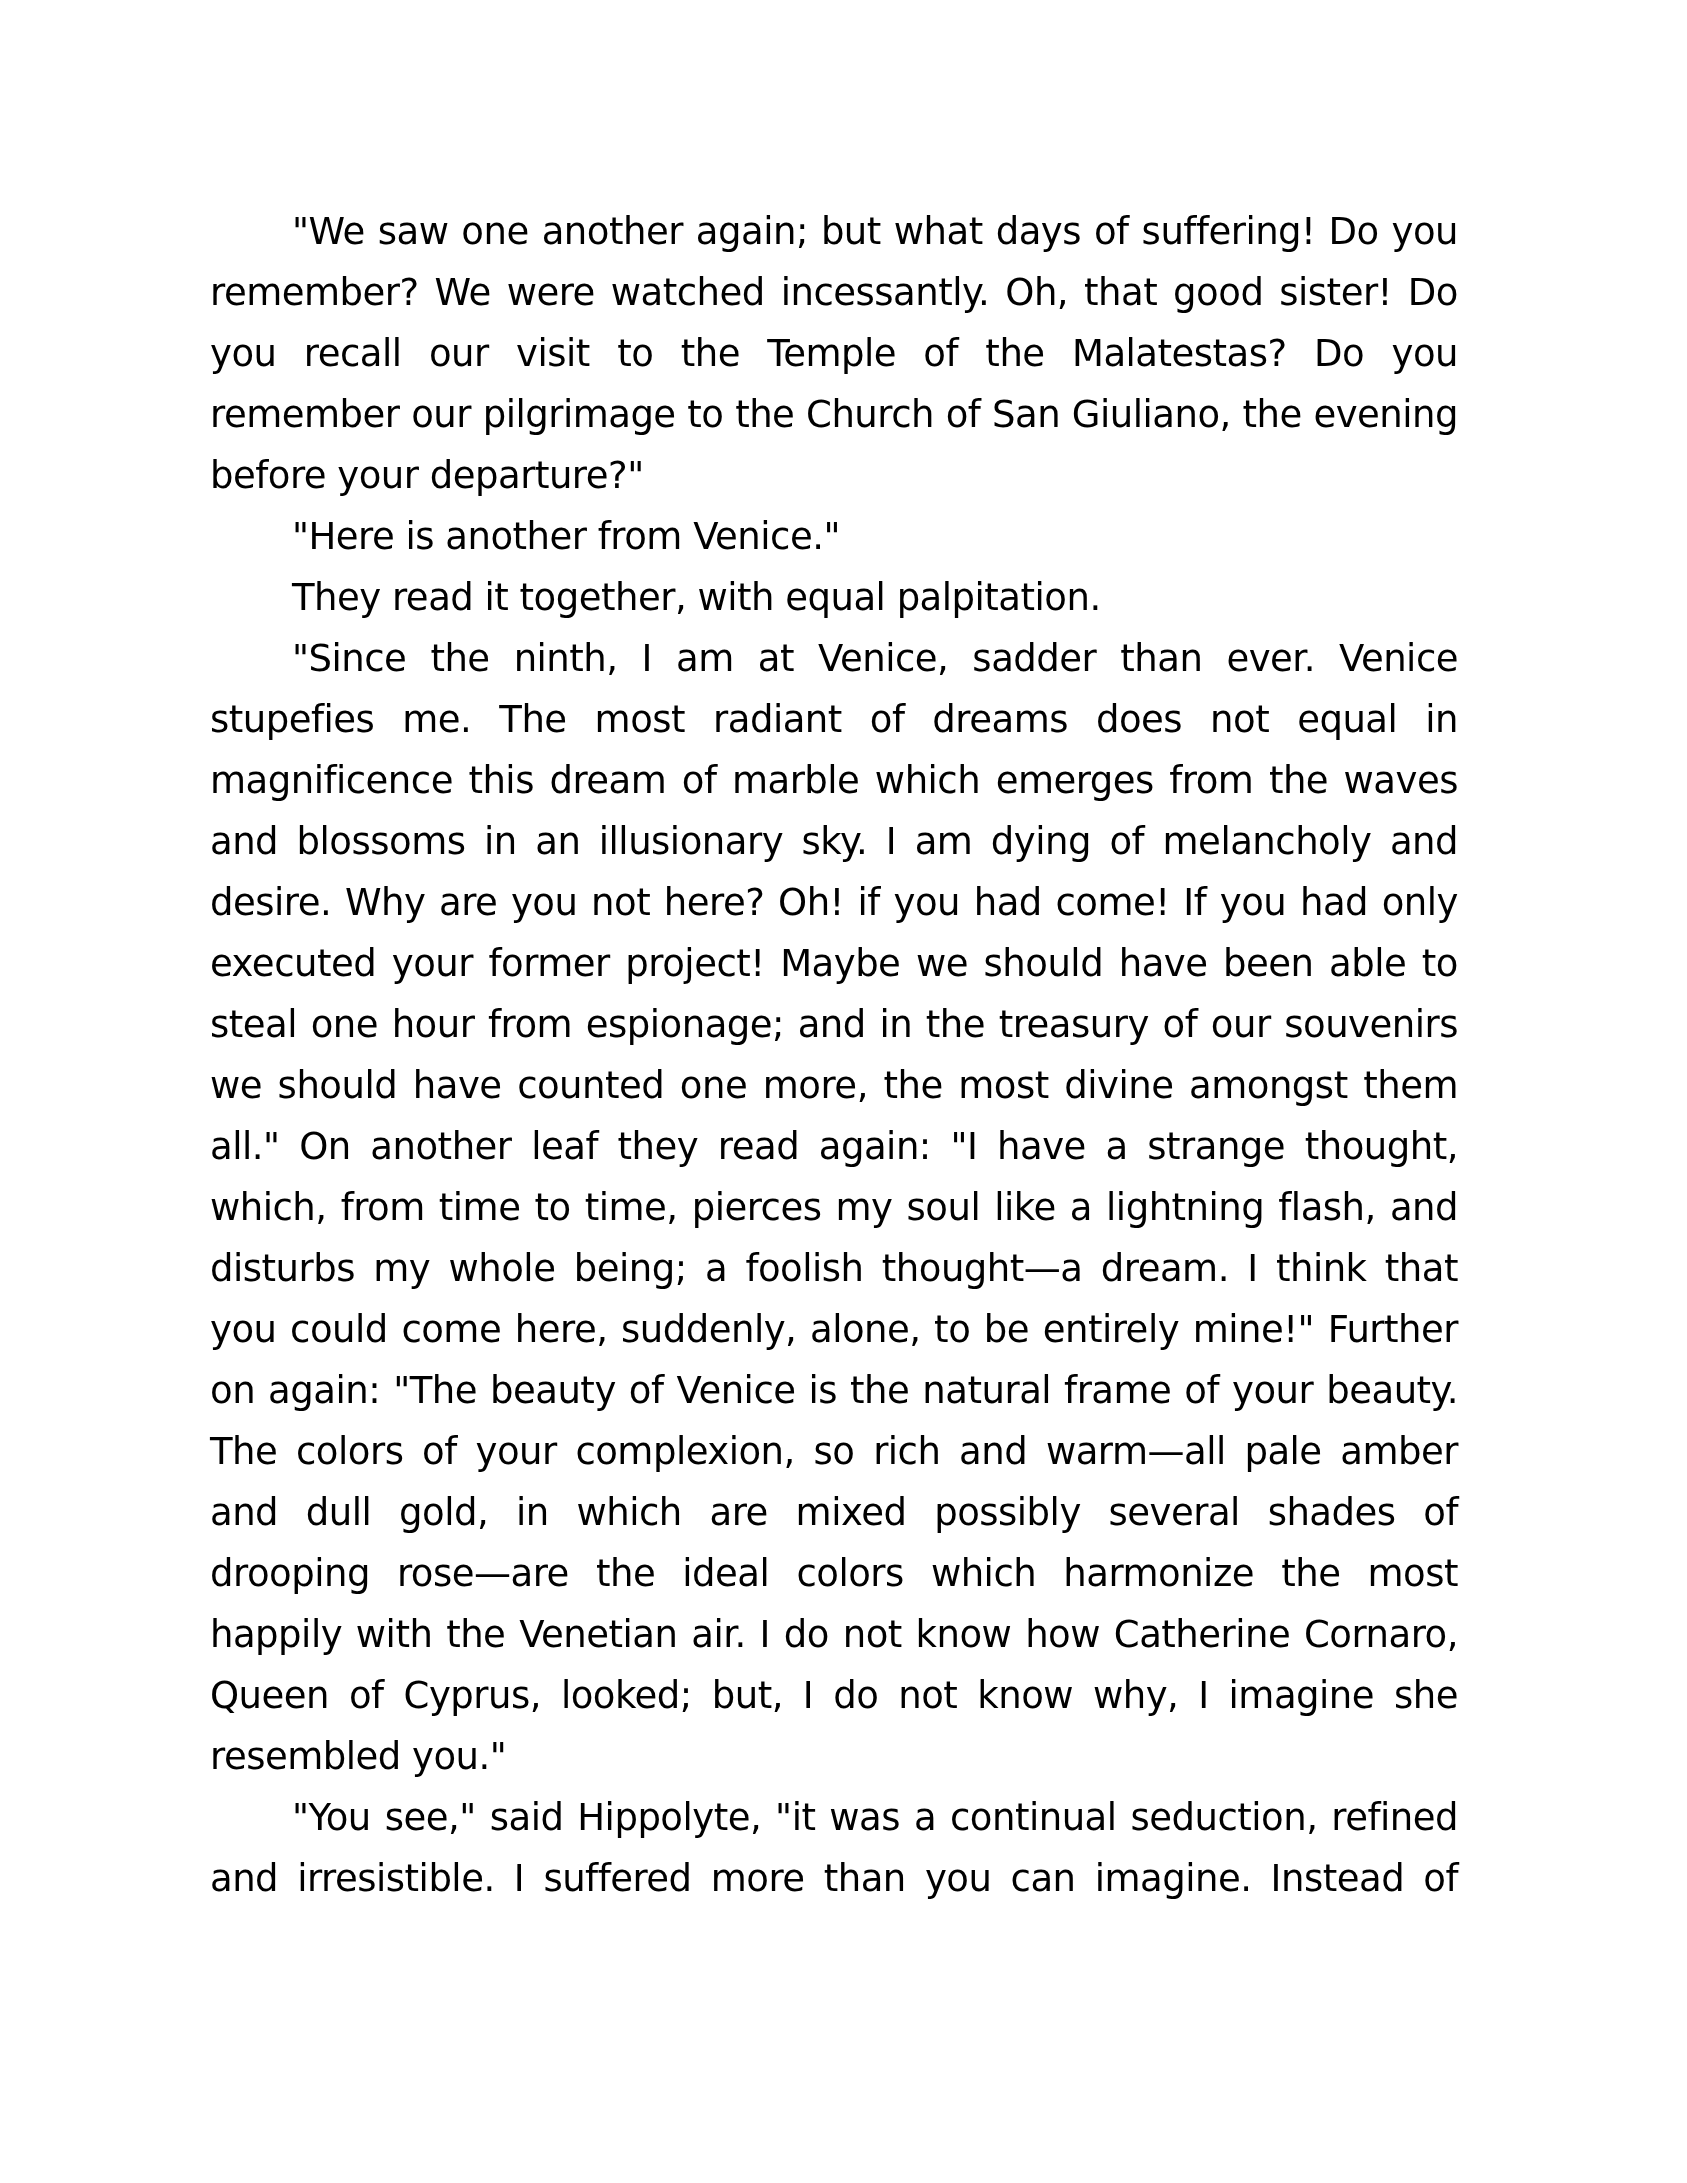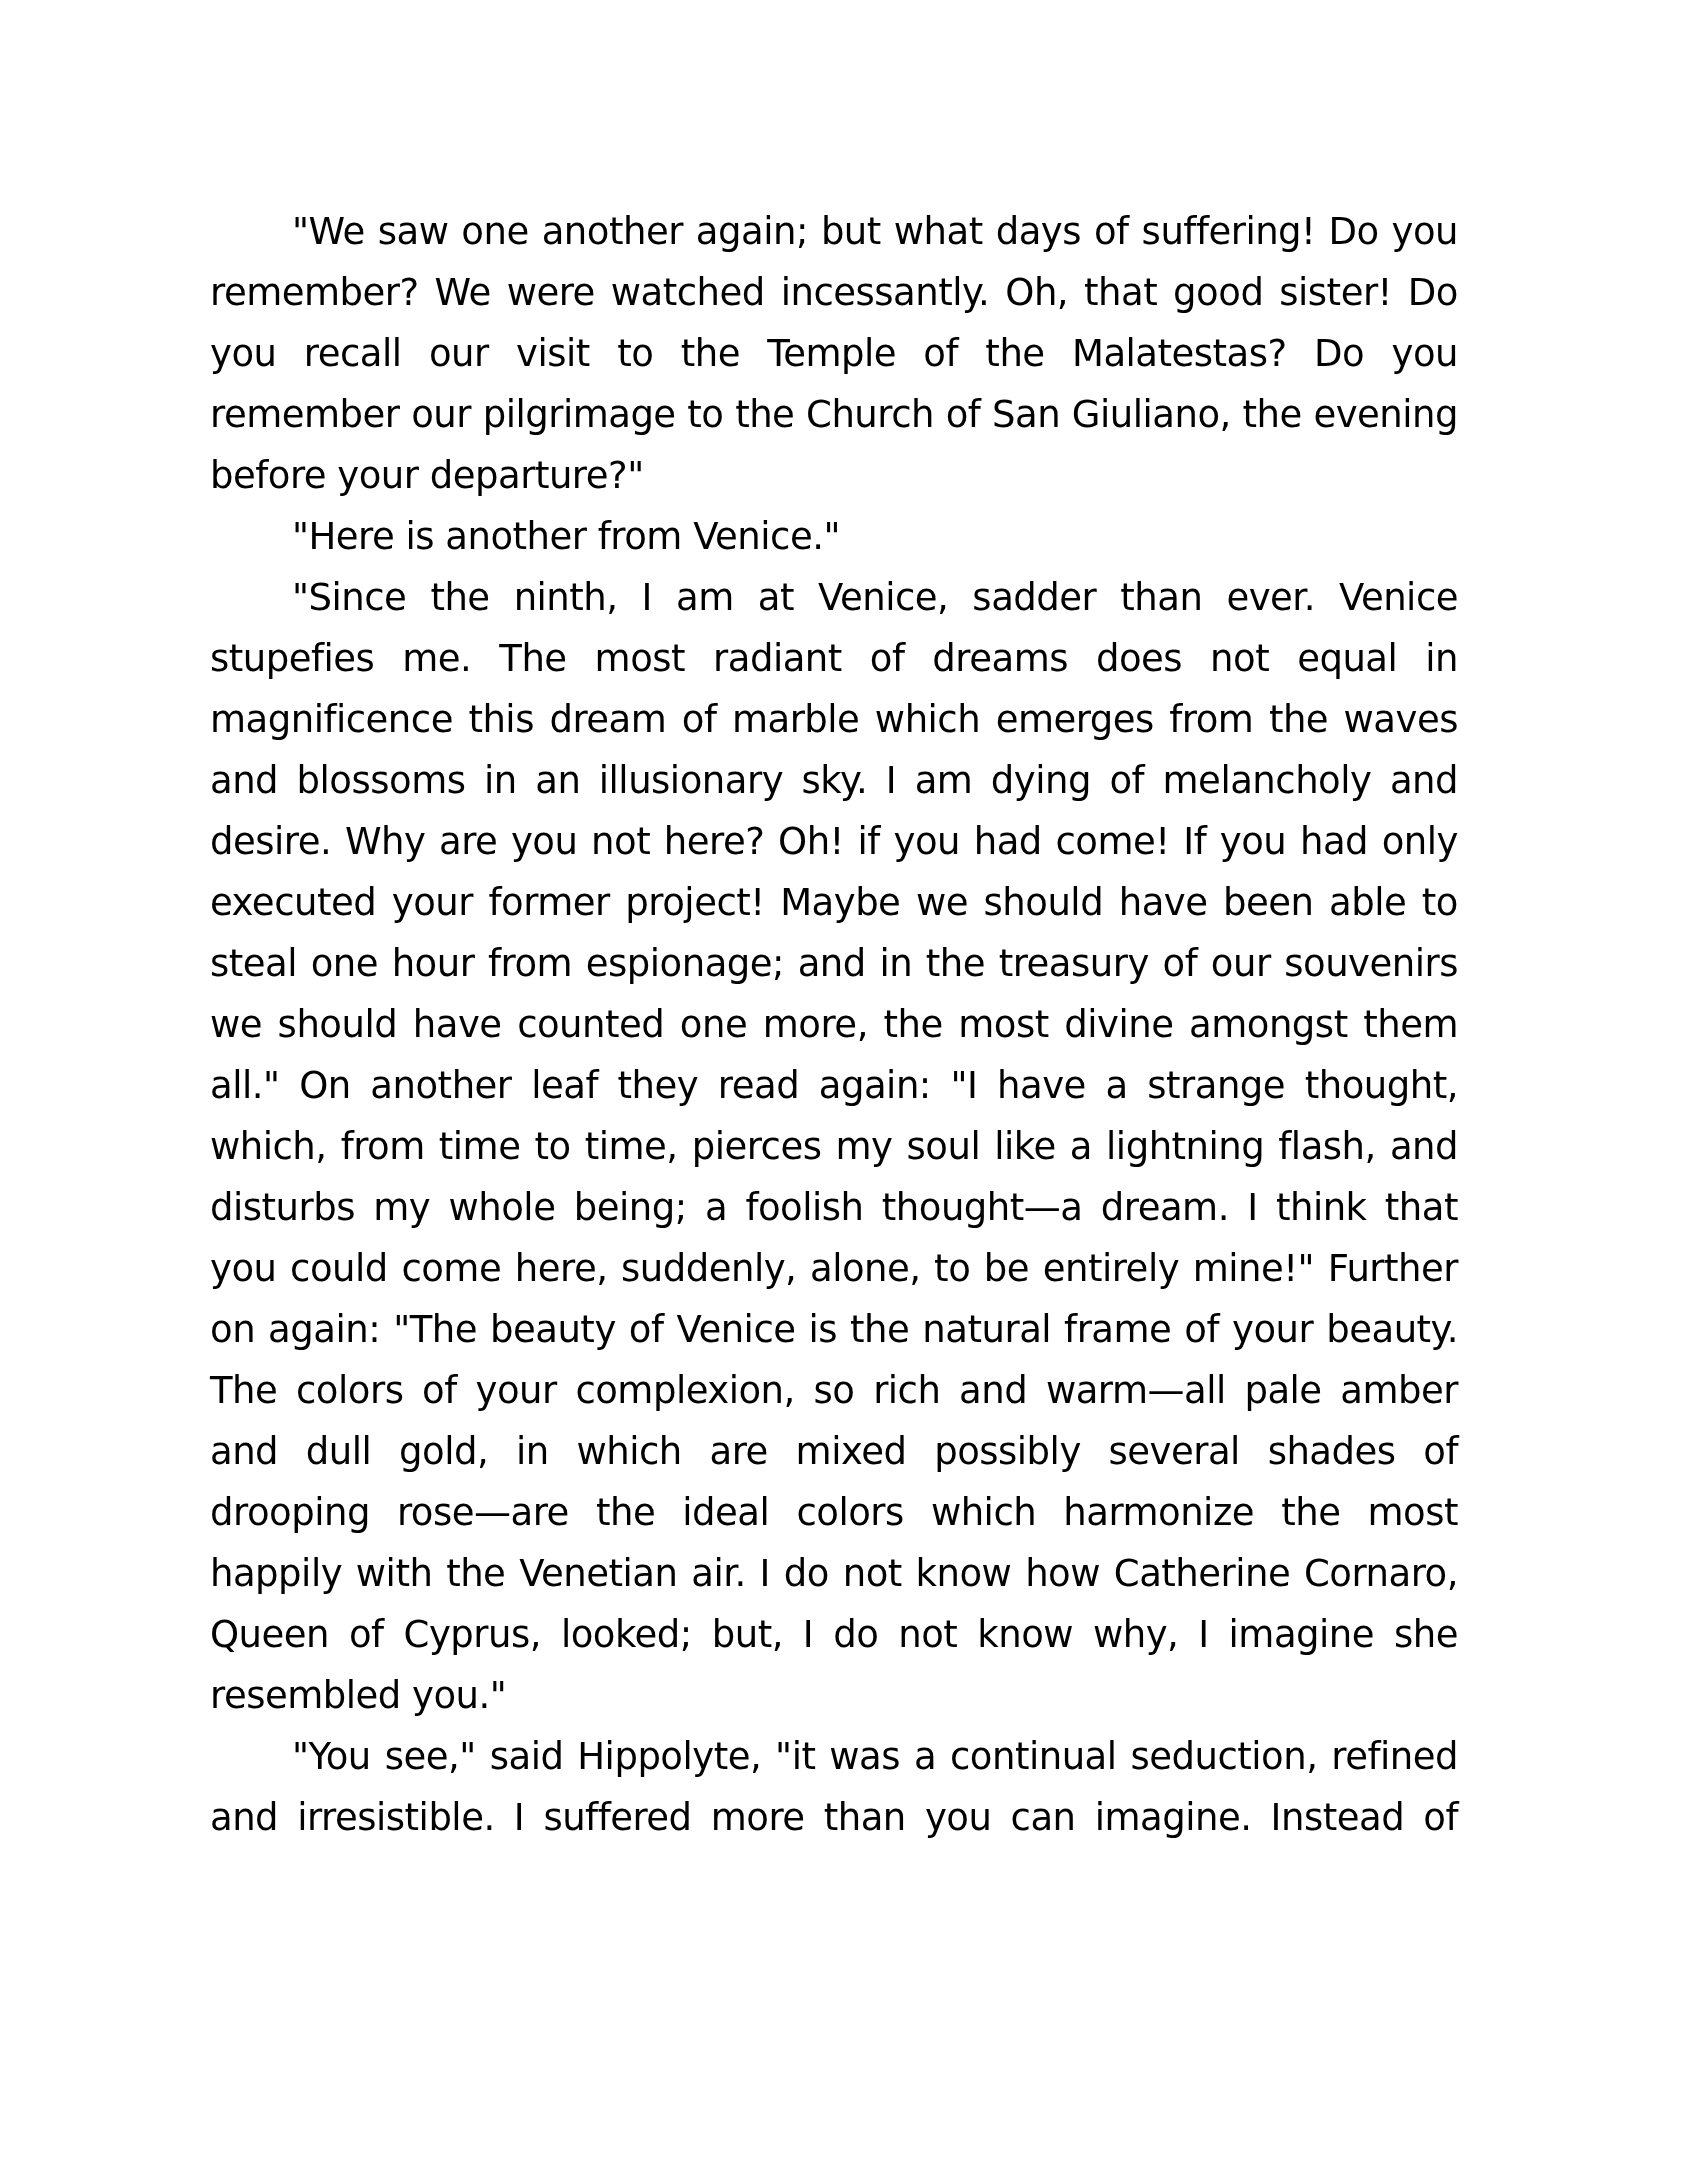--- a/index.html
+++ b/index.html
@@ -33,16 +33,17 @@
     .page p.last-justify {
       text-align-last: justify;
     }
   </style>
 </head>
 <body>
 
 <div class="page">
   <p>"We saw one another again; but what days of suffering! Do you remember? We were watched incessantly. Oh, that good sister! Do you recall our visit to the Temple of the Malatestas? Do you remember our pilgrimage to the Church of San Giuliano, the evening before your departure?"</p>
   <p>"Here is another from Venice."</p>
+  <p>They read it together, with equal palpitation.</p>
   <p>"Since the ninth, I am at Venice, sadder than ever. Venice stupefies me. The most radiant of dreams does not equal in magnificence this dream of marble which emerges from the waves and blossoms in an illusionary sky. I am dying of melancholy and desire. Why are you not here? Oh! if you had come! If you had only executed your former project! Maybe we should have been able to steal one hour from espionage; and in the treasury of our souvenirs we should have counted one more, the most divine amongst them all." On another leaf they read again: "I have a strange thought, which, from time to time, pierces my soul like a lightning flash, and disturbs my whole being; a foolish thought—a dream. I think that you could come here, suddenly, alone, to be entirely mine!" Further on again: "The beauty of Venice is the natural frame of your beauty. The colors of your complexion, so rich and warm—all pale amber and dull gold, in which are mixed possibly several shades of drooping rose—are the ideal colors which harmonize the most happily with the Venetian air. I do not know how Catherine Cornaro, Queen of Cyprus, looked; but, I do not know why, I imagine she resembled you."</p>
   <p class="last-justify">"You see," said Hippolyte, "it was a continual seduction, refined and irresistible. I suffered more than you can imagine. Instead of</p>
 </div>
 
 
 </body></html>

